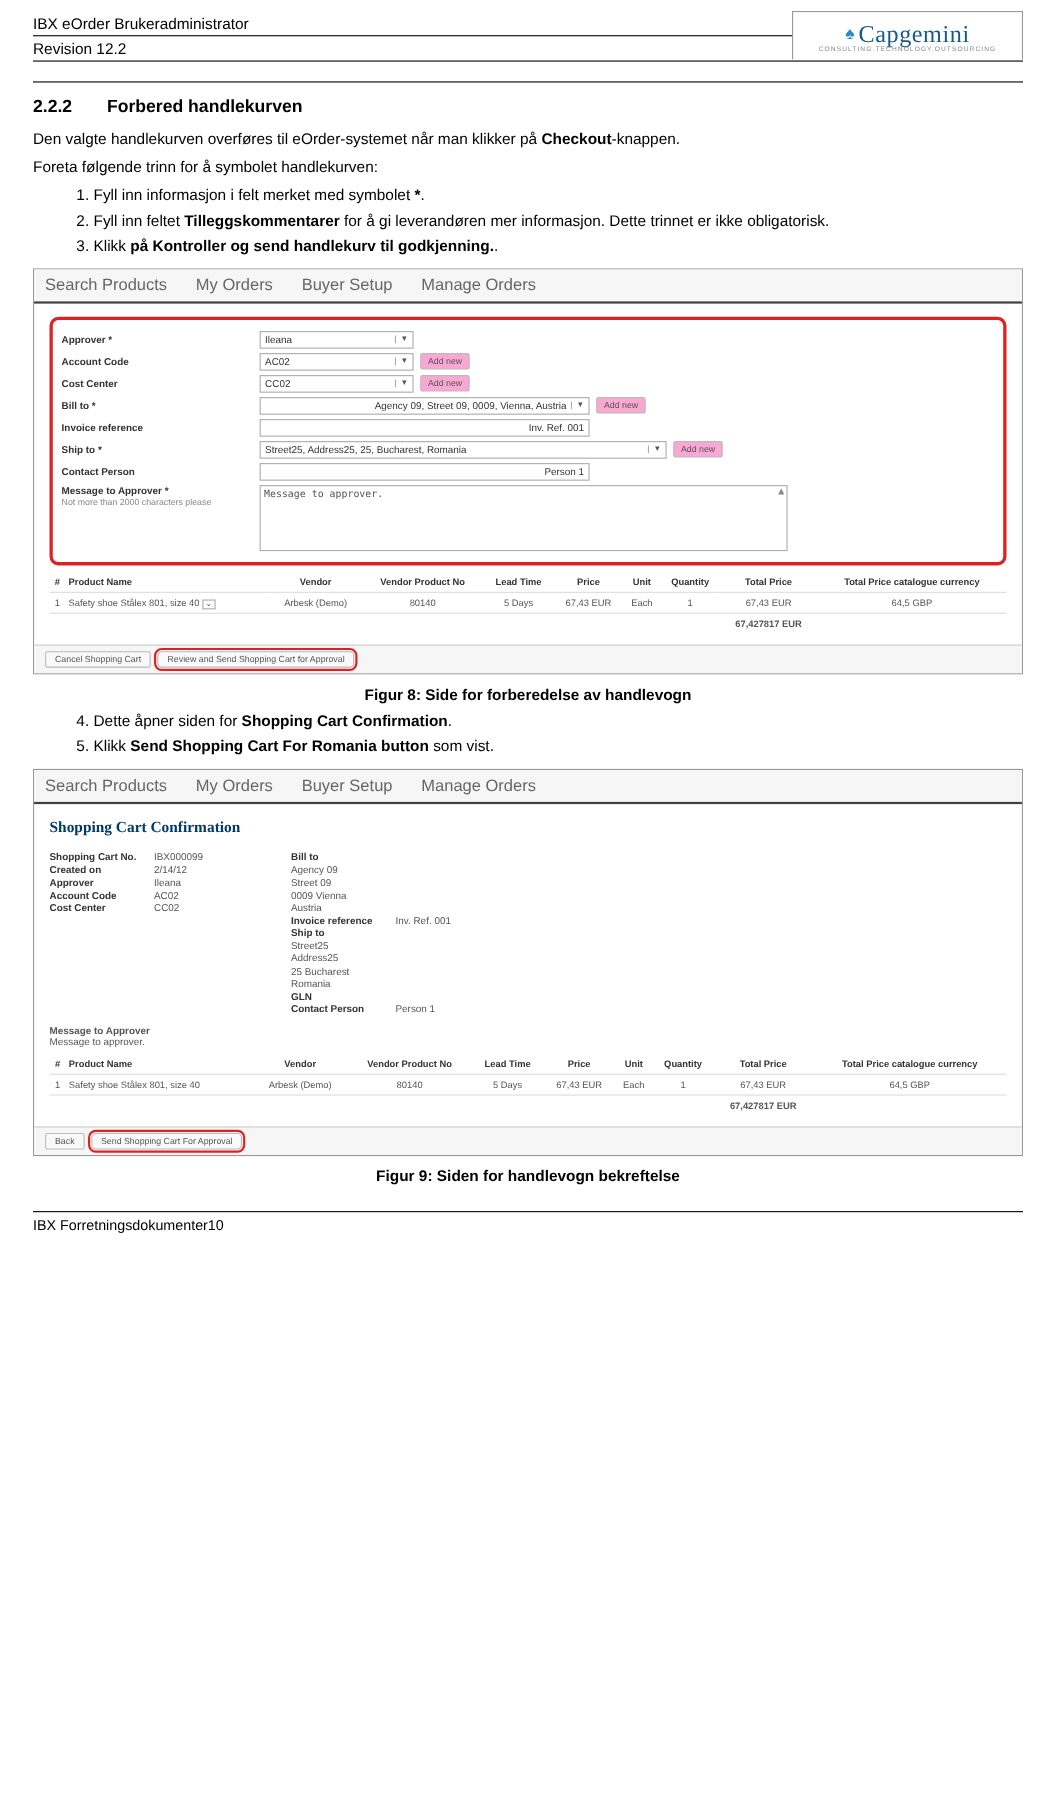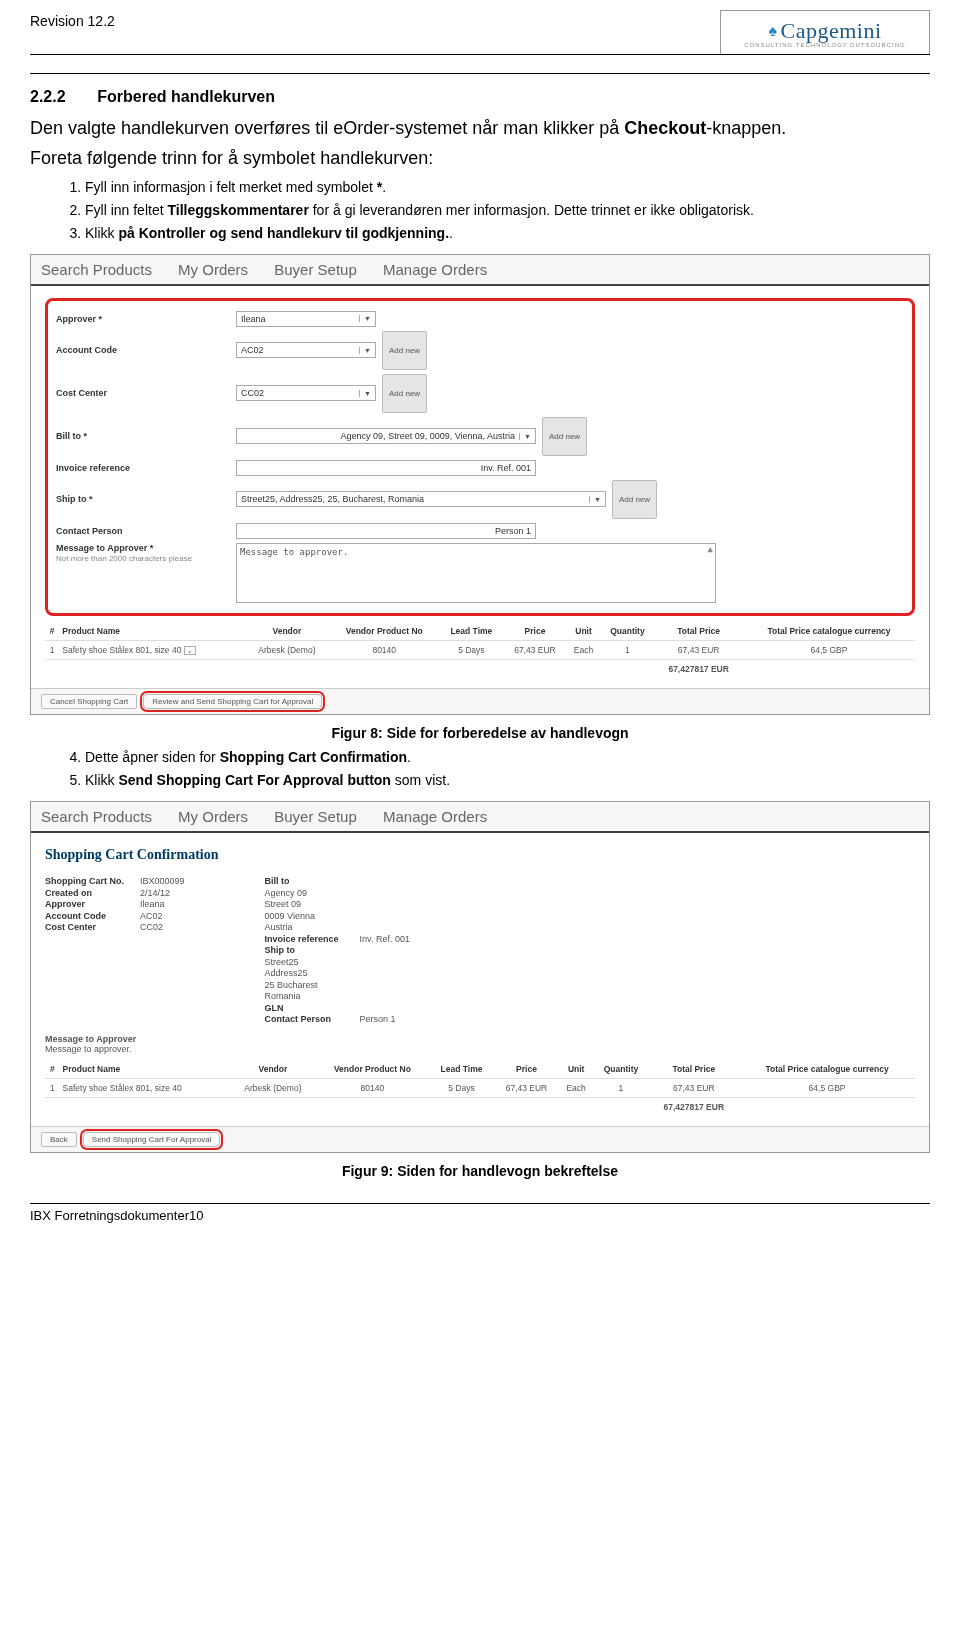--- a/index.html
+++ b/index.html
@@ -52,21 +52,21 @@
   .logo-sub {
     font-size: 6px;
     color: #888;
     letter-spacing: 1px;
     margin-top: -2px;
   }
   .rule { border-top: 1.5px solid #000; margin: 18px 0 14px 0; }
   .section-num { font-weight: bold; font-size: 16px; }
   .section-title { font-weight: bold; font-size: 16px; margin-left: 28px; }
   .section-head { margin-bottom: 10px; }
-  p.body { margin: 6px 0; font-size: 18px; line-height: 1.35; }
+  p.body { margin: 6px 0; font-size: 14px; line-height: 1.35; }
   ol.steps { list-style: decimal; padding-left: 55px; font-size: 14px; line-height: 1.5; }
   ol.steps li { margin-bottom: 2px; }
   .bold { font-weight: bold; }
 
   .screenshot {
     border: 1px solid #999;
     background: #fff;
     margin: 10px 0;
     font-size: 9px;
     color: #555;
@@ -105,23 +105,23 @@
     display: inline-flex;
     align-items: center;
     color: #333;
   }
   .ctl-sel { width: 140px; justify-content: space-between; }
   .ctl-wide { width: 300px; justify-content: flex-end; }
   .ctl-xwide { width: 370px; justify-content: space-between; }
   .dd-caret { font-size: 7px; color: #555; border-left: 1px solid #aaa; padding-left: 4px; margin-left: 4px; }
   .btn-add {
     border: 1px solid #bbb;
-    background: #e5e5e5;
+    background: #f9a8d4;
     font-size: 8px;
-    padding: 14px 6px;
+    padding: 2px 6px;
     margin-left: 6px;
     color: #555;
     border-radius: 2px;
   }
   .textarea {
     border: 1px solid #aaa;
     background: #fff;
     height: 60px;
     width: 480px;
     padding: 3px;
@@ -172,20 +172,21 @@
     justify-content: space-between;
     font-size: 13px;
   }
   .page-footer .left div { margin-bottom: 1px; }
 </style>
 </head>
 <body>
 
 <div class="header-top">
   <div class="header-left">
+    <div class="header-title">IBX eOrder Brukeradministrator</div>
     <div class="header-revision">Revision 12.2</div>
   </div>
   <div class="logo-box">
     <div class="logo-main">
       <span class="logo-spade">♠</span>
       <span>Capgemini</span>
     </div>
     <div class="logo-sub">CONSULTING.TECHNOLOGY.OUTSOURCING</div>
   </div>
 </div>
@@ -326,21 +327,21 @@
   </div>
 </div>
 
 <div class="caption">Figur 8: Side for forberedelse av handlevogn</div>
 
 <ol class="steps" start="4">
   <li>
     <span>Dette åpner siden for </span><span class="bold">Shopping Cart Confirmation</span><span>.</span>
   </li>
   <li>
-    <span>Klikk </span><span class="bold">Send Shopping Cart For Approval button</span><span> som vist.</span>
+    <span>Klikk </span><span class="bold">Send Shopping Cart For Romania button</span><span> som vist.</span>
   </li>
 </ol>
 
 <div class="screenshot">
   <div class="ss-nav">
     <span>Search Products</span>
     <span>My Orders</span>
     <span>Buyer Setup</span>
     <span>Manage Orders</span>
   </div>

